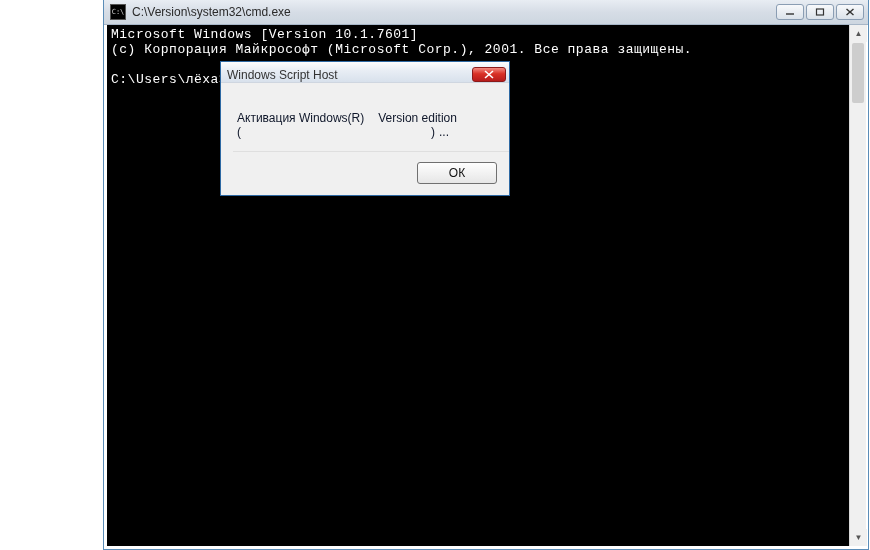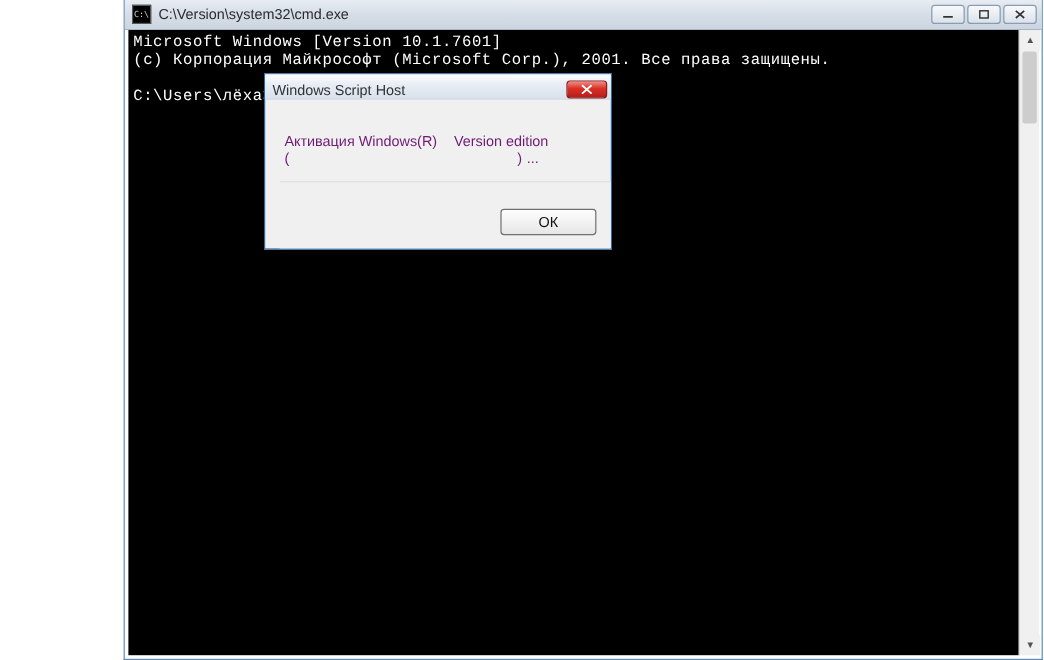--- a/index.html
+++ b/index.html
@@ -145,35 +145,35 @@
       background: linear-gradient(to bottom, #f28b82 0%, #d93025 45%, #b71c1c 100%);
       border: 1px solid #8b1a1a;
       border-radius: 3px;
       display: flex;
       align-items: center;
       justify-content: center;
     }
     .dialog-body {
       padding: 28px 16px 12px 16px;
       font-size: 12px;
-      color: #701a75;
+      color: #0f172a;
     }
     .dialog-line { margin-bottom: 0; }
     .dialog-line1 {
       display: flex;
     }
     .dialog-line1 .gap { display: inline-block; width: 14px; }
     .dialog-line2 {
       padding-right: 2px;
     }
     .dots { margin-left: 4px; }
     .dialog-footer {
       background: #f0f0f0;
       border-top: 1px solid #dfdfdf;
-      padding: 22px 12px 11px 12px;
+      padding: 10px 12px 11px 12px;
       display: flex;
       justify-content: flex-end;
       margin-left: 12px;
     }
     .ok-btn {
       width: 80px;
       height: 22px;
       background: linear-gradient(to bottom, #fefefe, #e6e6e6);
       border: 1px solid #707070;
       border-radius: 3px;

